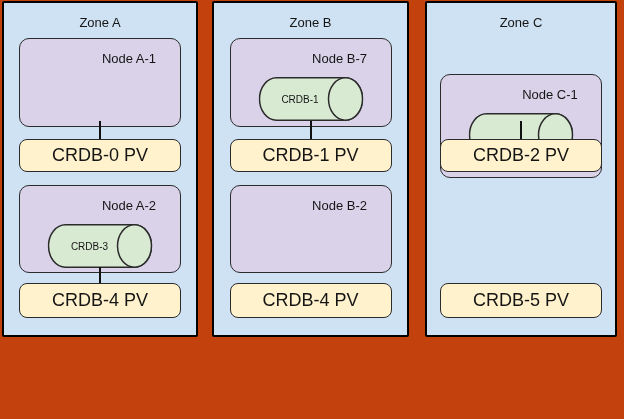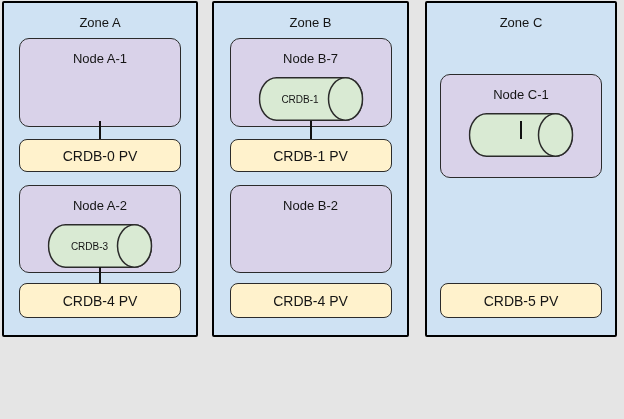--- a/index.html
+++ b/index.html
@@ -1,37 +1,37 @@
 <!DOCTYPE html>
 <html style="--zone-fill: #cfe2f3; --node-fill: #d9d2e9; --disk-fill: #d9ead3; --pv-fill: #fff2cc; --zone-border: #000000; --shape-border: #2b2b2b; --connector: #111111; --background: #000000;"><head>
 <meta charset="utf-8">
 <style>
   html, body { margin:0; padding:0; background:#000; }
   .canvas {
-    position:relative; width:624px; height:419px; background:#e5e5e5;
+    position:relative; width:624px; height:419px; background:#c2410c;
     font-family:"Liberation Sans", sans-serif; color:#151515; overflow:hidden;
   }
   .zone {
     position:absolute; top:1px; height:336px; box-sizing:border-box;
     background:var(--zone-fill); border:2px solid var(--zone-border);
     border-radius:2px;
   }
   .zone-label {
     position:absolute; top:12px; left:0; right:0;
     text-align:center; font-size:13px; line-height:15px;
   }
   .node {
     position:absolute; left:50%; transform:translateX(-50%);
     width:162px; box-sizing:border-box;
     background:var(--node-fill); border:1.5px solid var(--shape-border);
     border-radius:10px;
   }
   .node-label {
     position:absolute; top:12px; left:0; width:100%;
-    text-align:center; font-size:13px; line-height:15px;
+    text-align:center; font-size:13px; line-height:15px;padding-left:29px;
   }
   .disk {
     position:absolute; left:50%; transform:translateX(-50%);
     top:38px; width:105px; height:44px;
   }
   .disk svg { display:block; }
   .disk .cyl-body, .disk .cyl-cap {
     fill:var(--disk-fill); stroke:var(--shape-border); stroke-width:1.5;
   }
   .disk-label {
@@ -42,21 +42,21 @@
   .connector {
     position:absolute; left:50%; width:2px; margin-left:-1px;
     background:var(--connector);
   }
   .pv {
     position:absolute; left:50%; transform:translateX(-50%);
     width:162px; height:33px; box-sizing:border-box;
     background:var(--pv-fill); border:1.5px solid var(--shape-border);
     border-radius:8px;
     display:flex; align-items:center; justify-content:center;
-    font-size:14px;
+    font-size:18px;
   }
 </style>
 </head>
 <body>
 
 <div class="canvas">
 
   <div class="zone" style="left:2px; width:196px;">
     <div class="zone-label">Zone A</div>
 
@@ -116,19 +116,22 @@
     <div class="node" style="top:51px; height:104px;margin-top:20px;">
       <div class="node-label">Node C-1</div>
       <div class="disk">
         <svg width="105" height="44" viewBox="0 0 105 44">
           <path class="cyl-body" d="M 18 0.75 H 87 A 17 21.25 0 0 1 87 43.25 H 18 A 17 21.25 0 0 1 18 0.75 Z"></path>
           <ellipse class="cyl-cap" cx="87" cy="22" rx="17" ry="21.25"></ellipse>
         </svg>
       </div>
     </div>
     <div class="connector" style="top:118px; height:18px;"></div>
+    <div class="pv" style="top:136px;">
+      <span>CRDB-2 PV</span>
+    </div>
 
     <div class="pv" style="top:280px; height:35px;justify-content:center;">
       <span>CRDB-5 PV</span>
     </div>
   </div>
 
 </div>
 
 </body></html>

